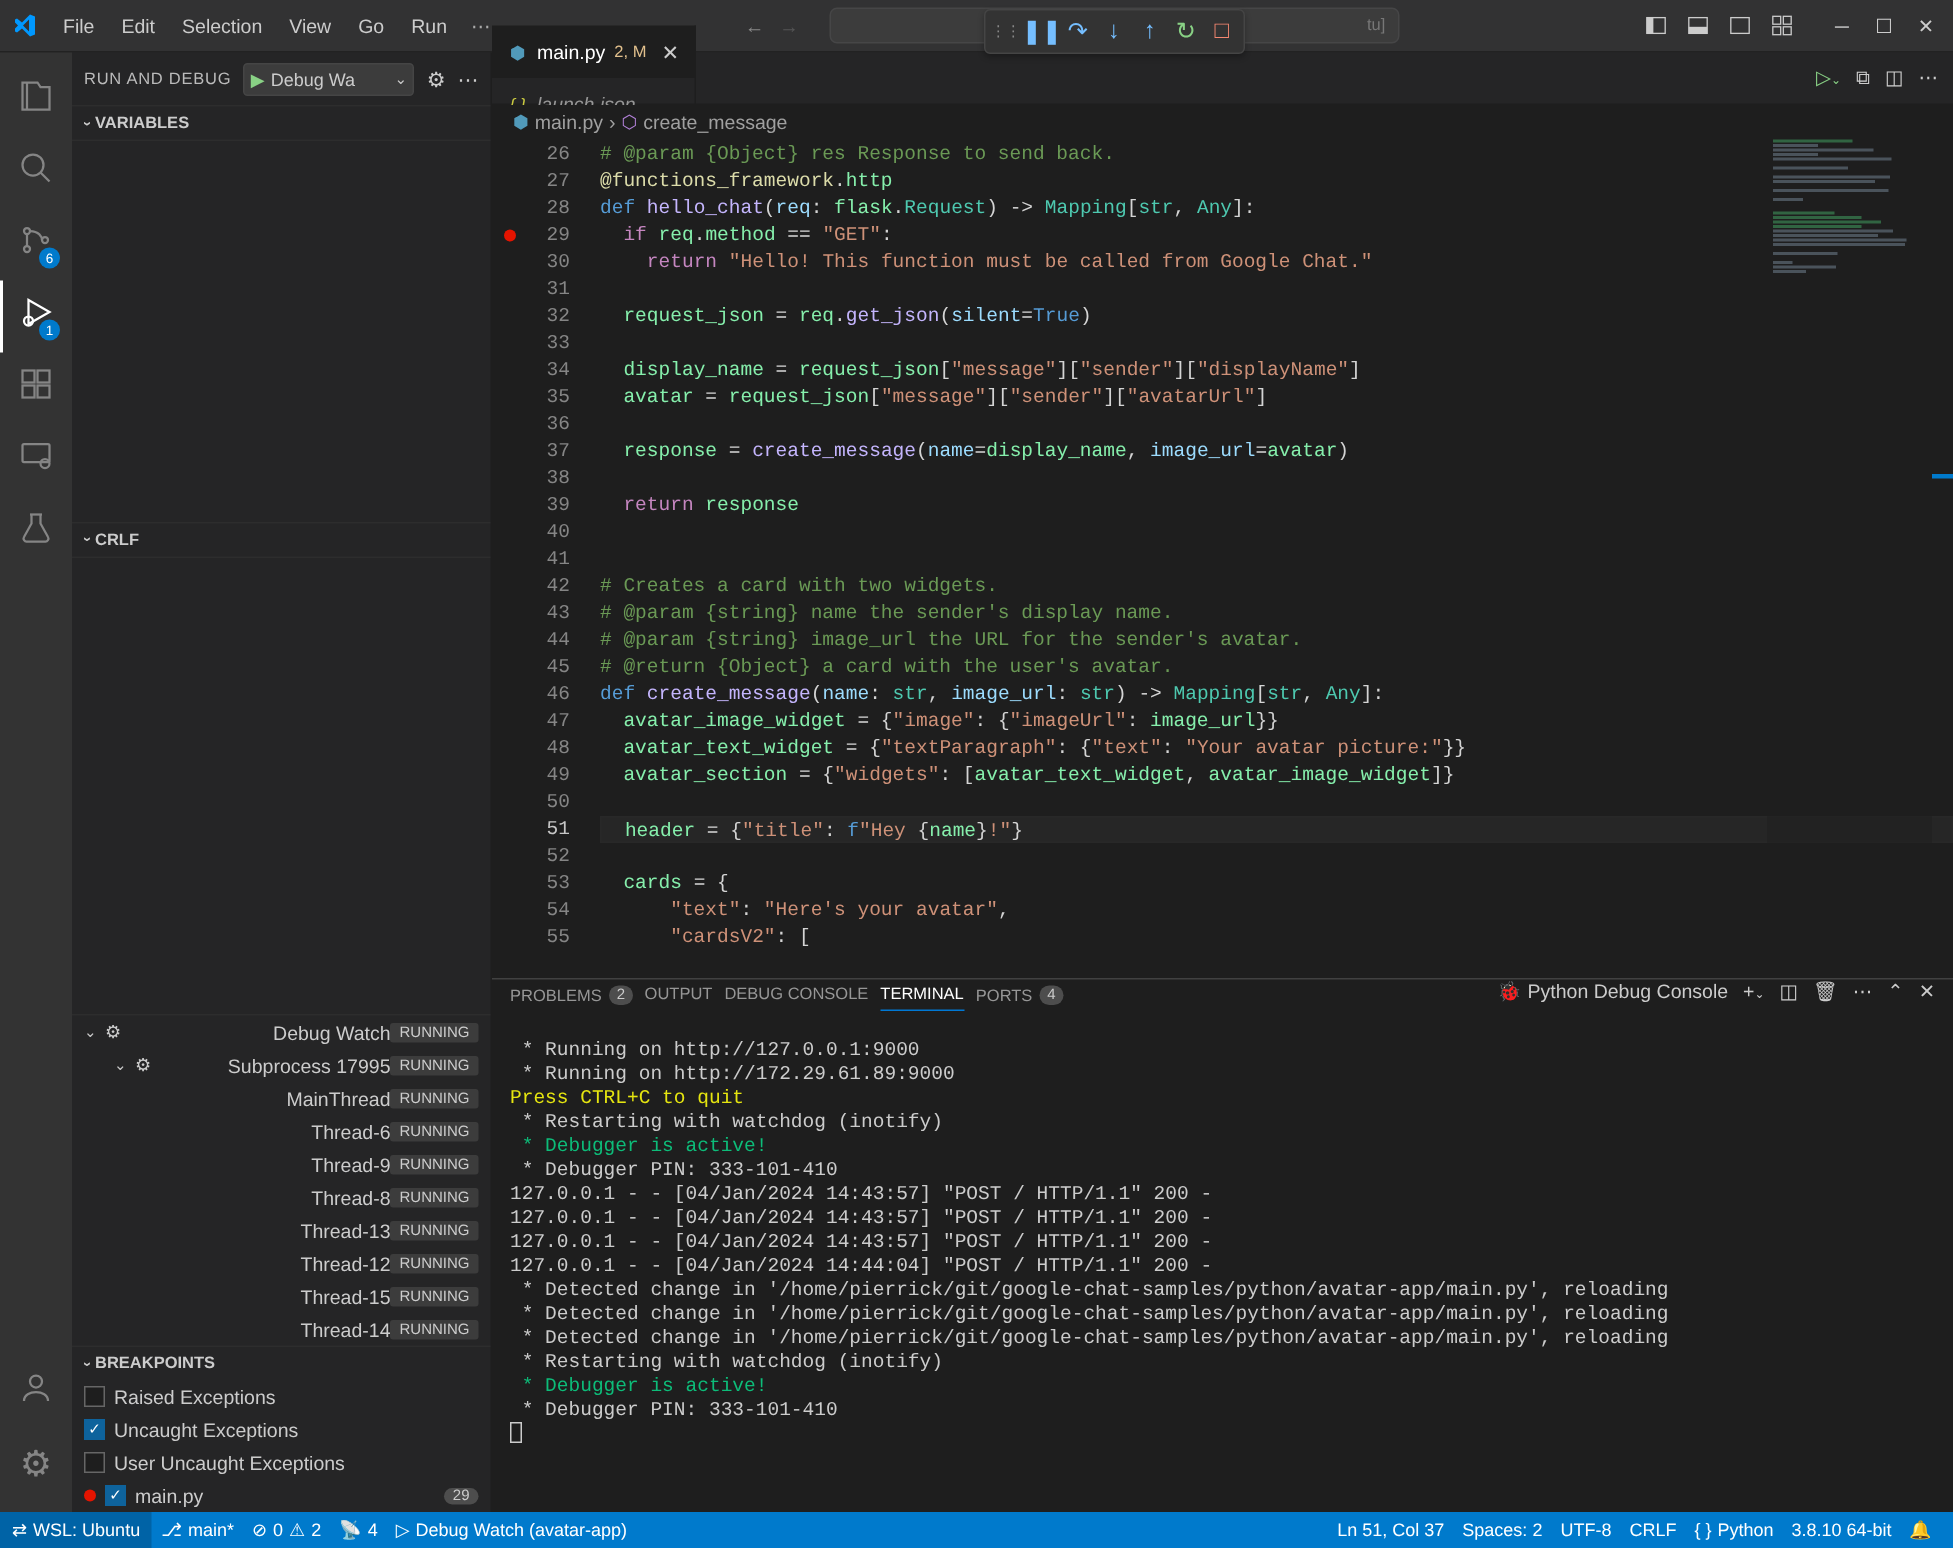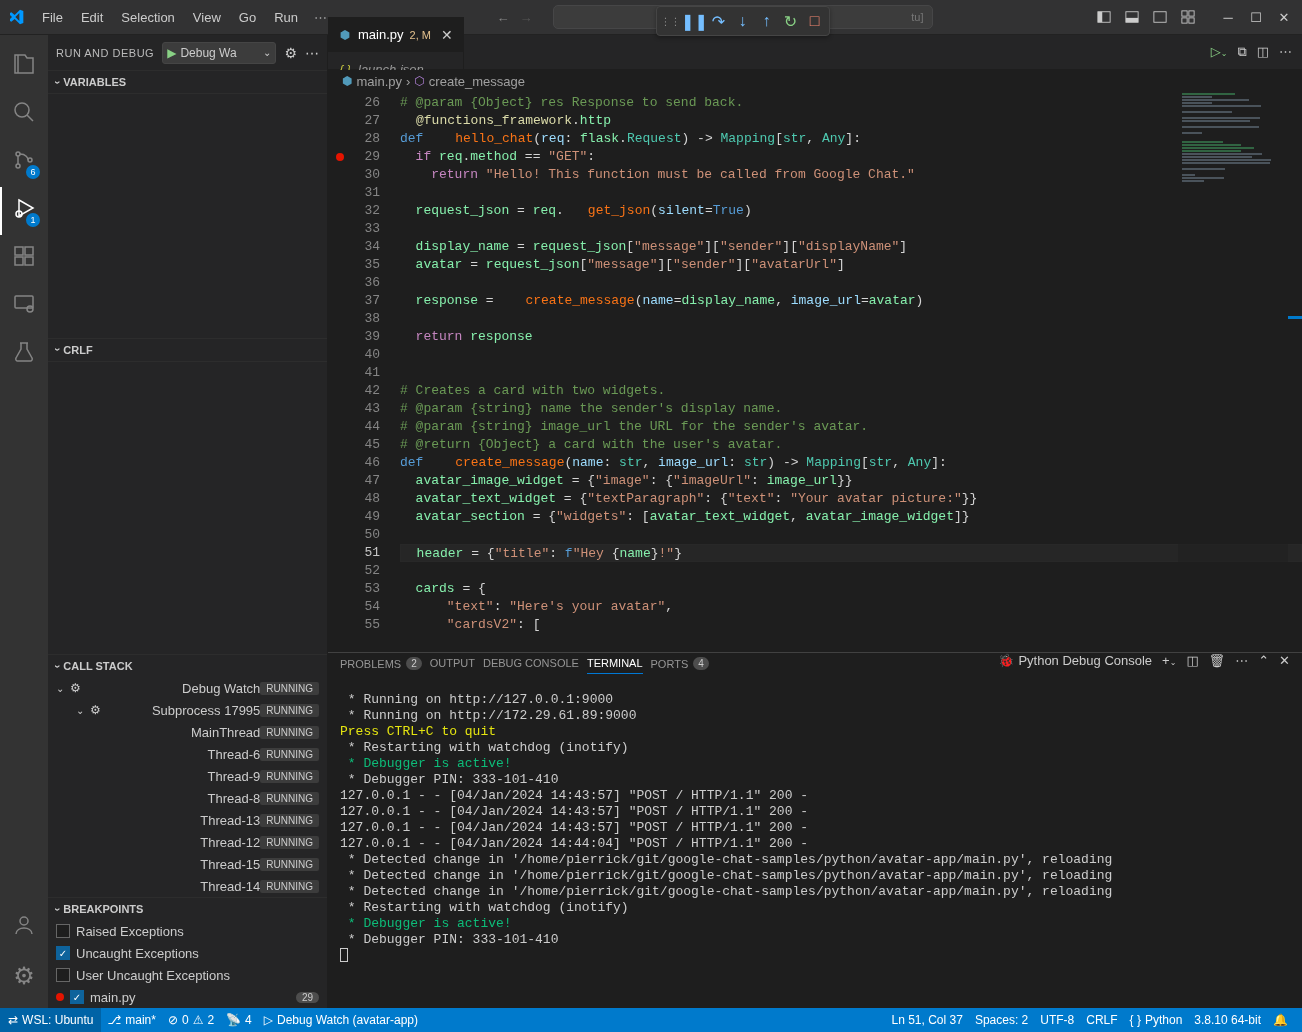--- a/index.html
+++ b/index.html
@@ -69,24 +69,24 @@
 .editor-split { flex: 1; display: flex; flex-direction: column; min-height: 0; }
 .code-area { flex: 1; display: flex; overflow: hidden; position: relative; background: #1e1e1e; }
 .gutter { width: 72px; background: #1e1e1e; text-align: right; padding-top: 2px; flex-shrink: 0; }
 .line-num { height: 18px; line-height: 18px; color: #858585; font-family: Consolas, 'Courier New', monospace; font-size: 13px; padding-right: 20px; position: relative; }
 .line-num.current { color: #c6c6c6; }
 .breakpoint-dot { position: absolute; left: 8px; top: 5px; width: 8px; height: 8px; background: #e51400; border-radius: 50%; }
 .code-content { flex: 1; padding-top: 2px; font-family: Consolas, 'Courier New', monospace; font-size: 13px; overflow: auto; }
 .code-line { height: 18px; line-height: 18px; white-space: pre; }
 .code-line.hl { background: rgba(255,255,255,0.04); border: 1px solid #282828; }
 .tok-comment { color: #6a9955; }
-.tok-decor { color: #dcdcaa; margin-left: 16px; }
+.tok-decor { color: #dcdcaa; }
 .tok-kw { color: #c586c0; }
 .tok-def { color: #569cd6; }
-.tok-fn { color: #f97316; margin-left: 24px; }
+.tok-fn { color: #c4b5fd; }
 .tok-param { color: #9cdcfe; }
 .tok-var { color: #86efac; }
 .tok-type { color: #4ec9b0; }
 .tok-str { color: #ce9178; }
 .tok-op { color: #d4d4d4; }
 .tok-const { color: #569cd6; }
 .minimap { width: 110px; background: #1e1e1e; opacity: 0.5; position: absolute; right: 14px; top: 0; bottom: 0; pointer-events: none; }
 .minimap-line { height: 2px; margin: 1px 4px; }
 .scroll-indicator { position: absolute; right: 0; width: 14px; top: 0; bottom: 0; }
 .scroll-mark { position: absolute; right: 0; width: 14px; height: 3px; background: #007acc; }
@@ -261,24 +261,20 @@
       <div class="watch-spacer"></div>
     </div>
     <div class="panel-section">
       <div class="panel-header">
           <span class="panel-chev">›</span>
           <span>CRLF</span>
         </div>
     </div>
     <div class="panel-section" style="flex:1.2;min-height:0;overflow:hidden"></div>
     <div class="panel-section">
-      <div class="panel-header">
-          <span class="panel-chev">›</span>
-          <span>CALL STACK</span>
-        </div>
       <div class="panel-body" id="callstack-body">
           <div class="callstack-item indent-0">
             <span class="chev">⌄</span>
             <span class="bug-icon">⚙</span>
             <span class="callstack-label">Debug Watch</span>
             <span class="running-badge">RUNNING</span>
           </div>
           <div class="callstack-item indent-1">
             <span class="chev">⌄</span>
             <span class="bug-icon">⚙</span>

